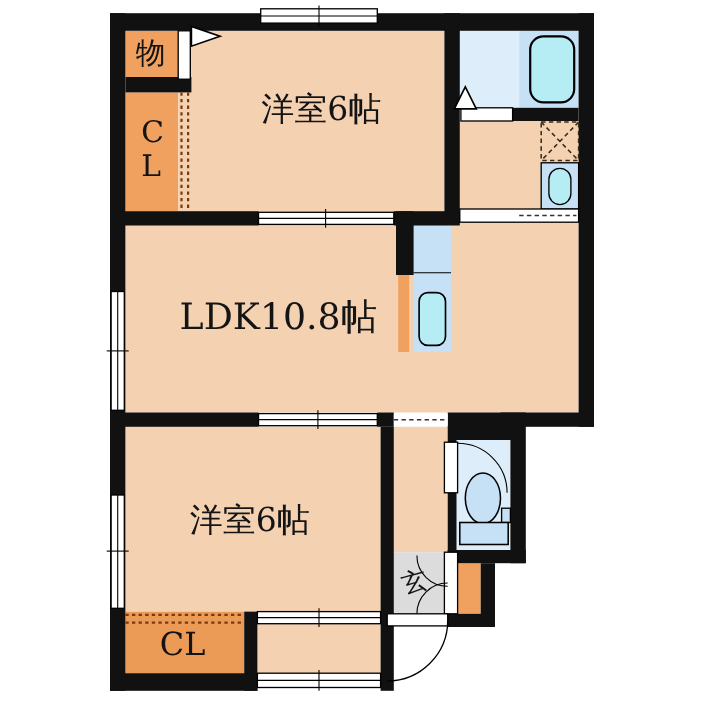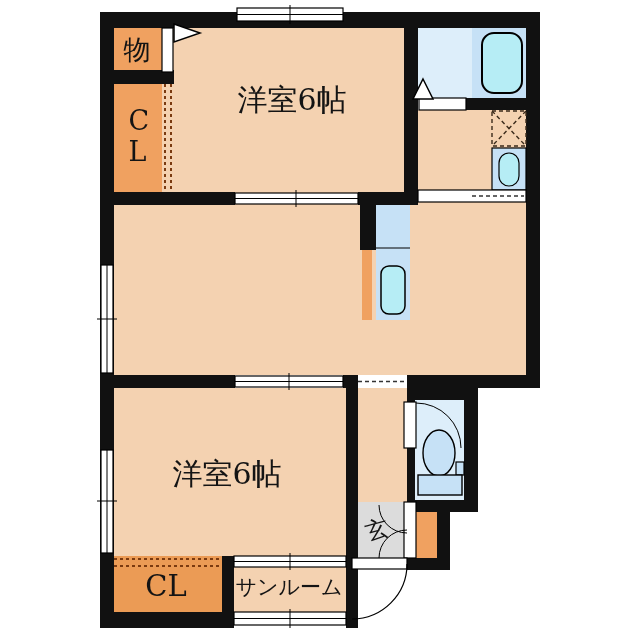--- a/index.html
+++ b/index.html
@@ -137,18 +137,18 @@
     <rect x="352" y="558" width="55" height="11" fill="#fff" stroke="#000" stroke-width="1.2"></rect>
     <path d="M407,564 A55,55 0 0 1 352,619" fill="none" stroke="#000" stroke-width="1.2"></path>
 
     <line x1="376" y1="248" x2="410" y2="248" stroke="#000" stroke-width="1"></line>
     <rect x="381" y="266" width="24" height="48" rx="8" fill="#b6edf5" stroke="#000" stroke-width="1.5"></rect>
   </svg>
 
   <div class="label" style="left:137px;top:49px;font-size:27px">物</div>
   <div class="label vert" style="left:137px;top:136px;font-size:27px">CL</div>
   <div class="label" style="left:292px;top:100px;font-size:30px">洋室6帖</div>
+  <div class="label" style="left:253px;top:288px;font-size:33px">LDK10.8帖</div>
   <div class="label" style="left:227px;top:474px;font-size:30px">洋室6帖</div>
   <div class="label" style="left:166px;top:586px;font-size:29px">CL</div>
-  <div class="label" style="left:289px;top:587px;font-size:21px">サンルーム</div>
   <div class="label tilt" style="left:377px;top:530px;font-size:23px">玄</div>
 
 </div>
 
 </body></html>

